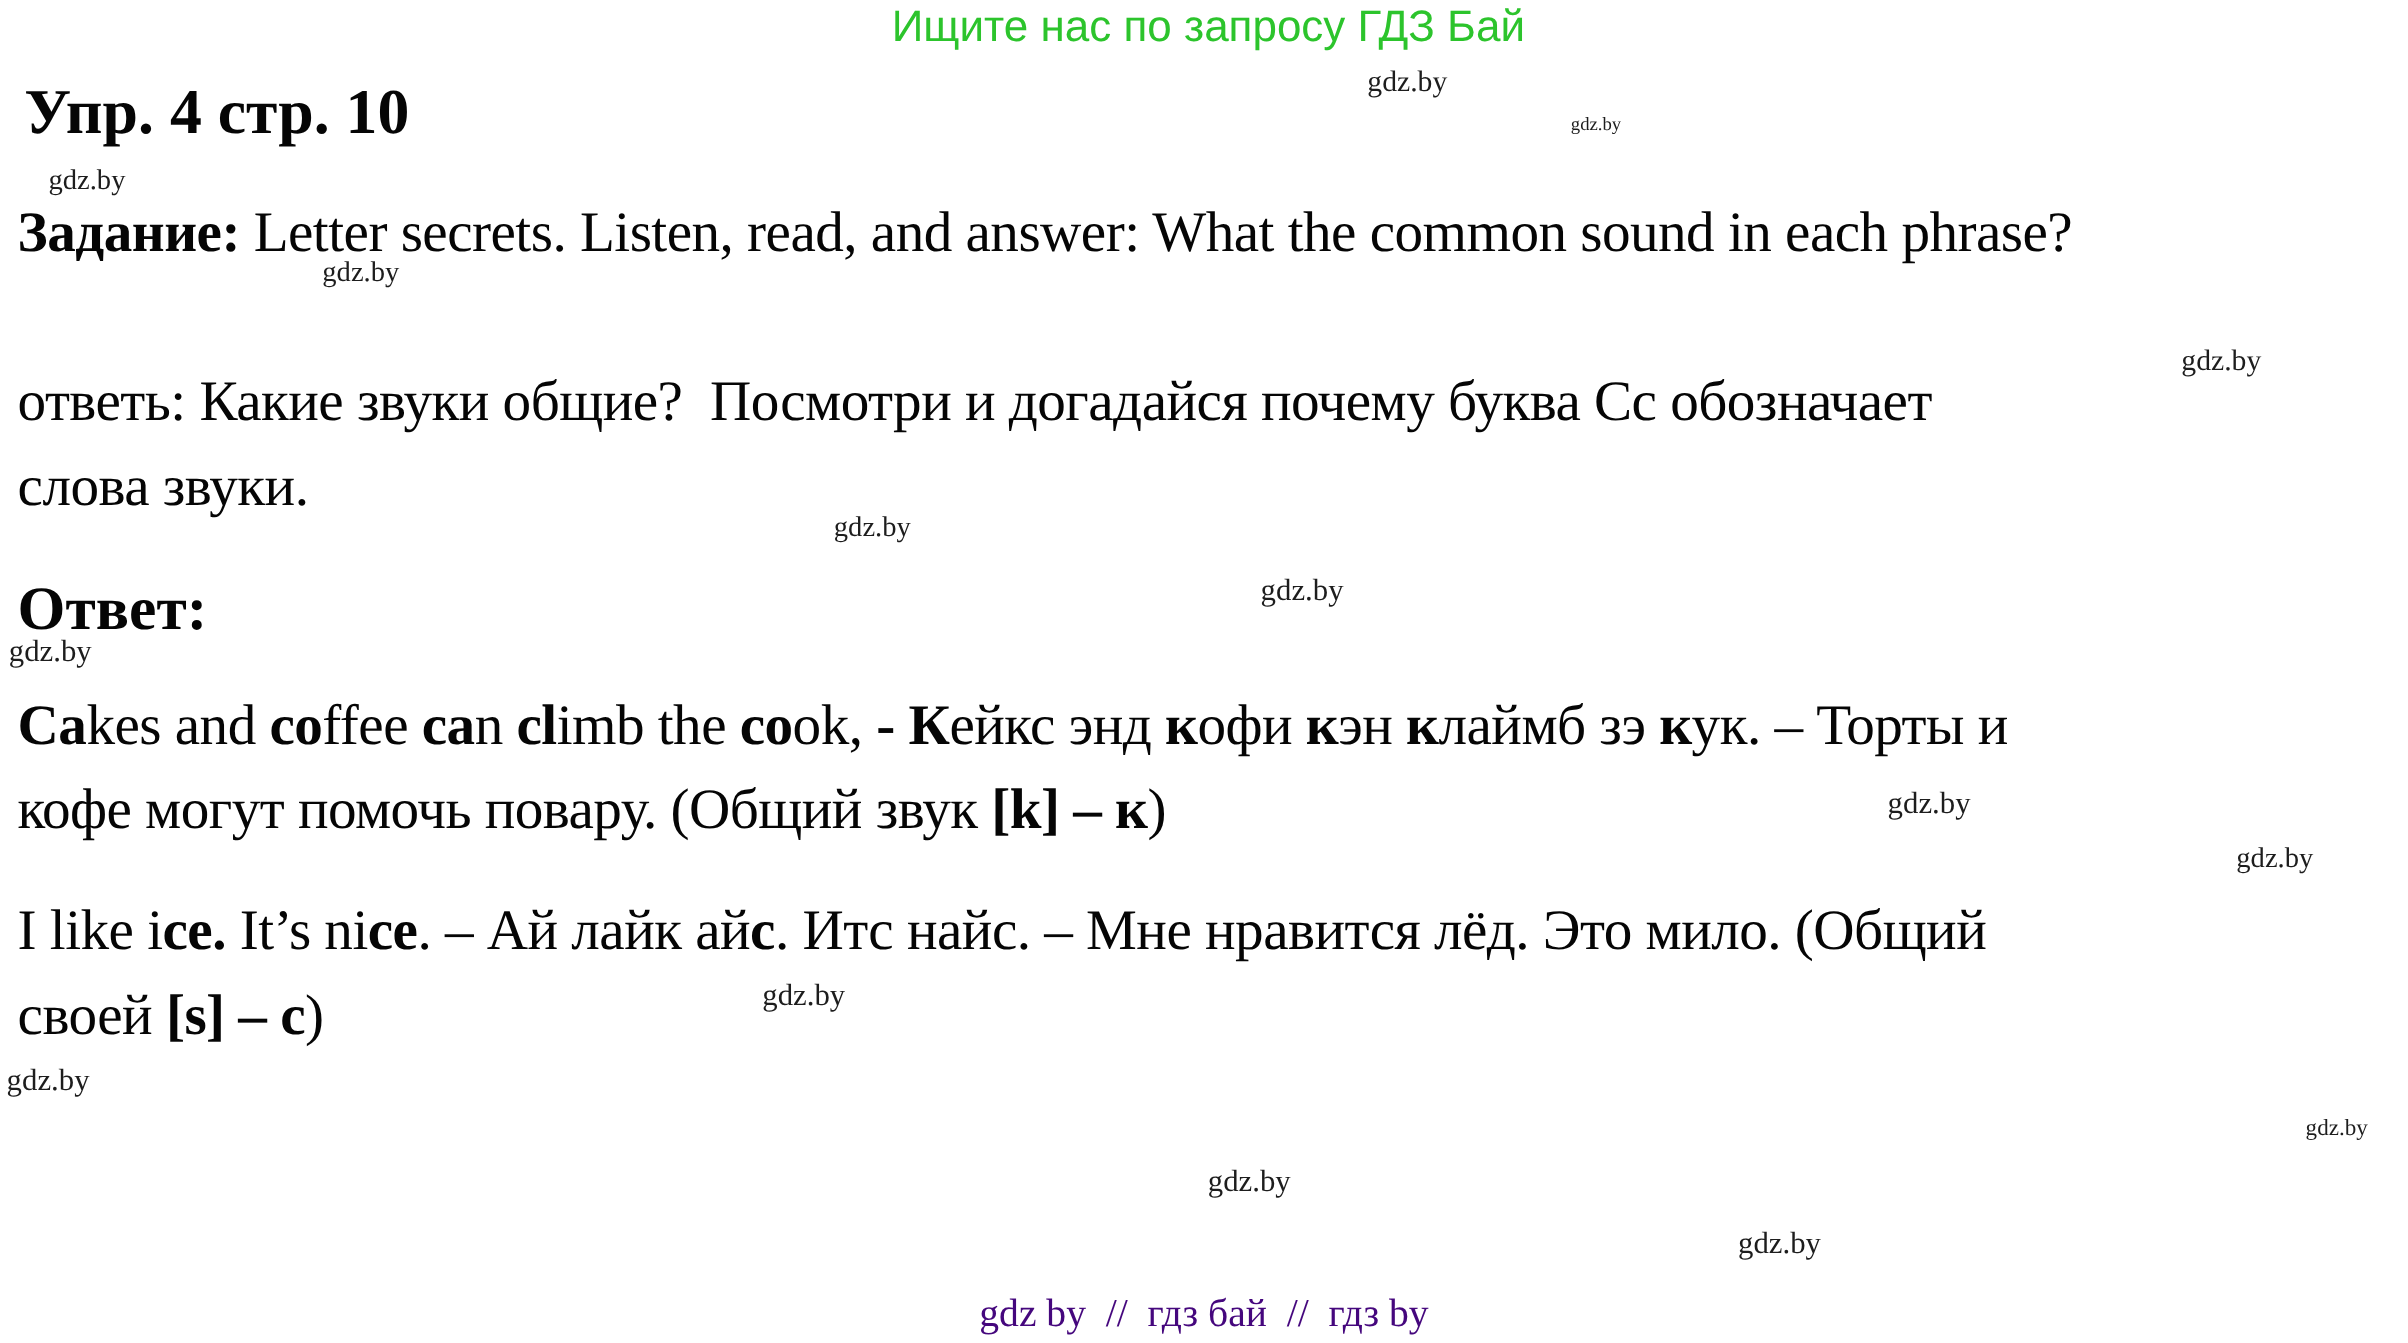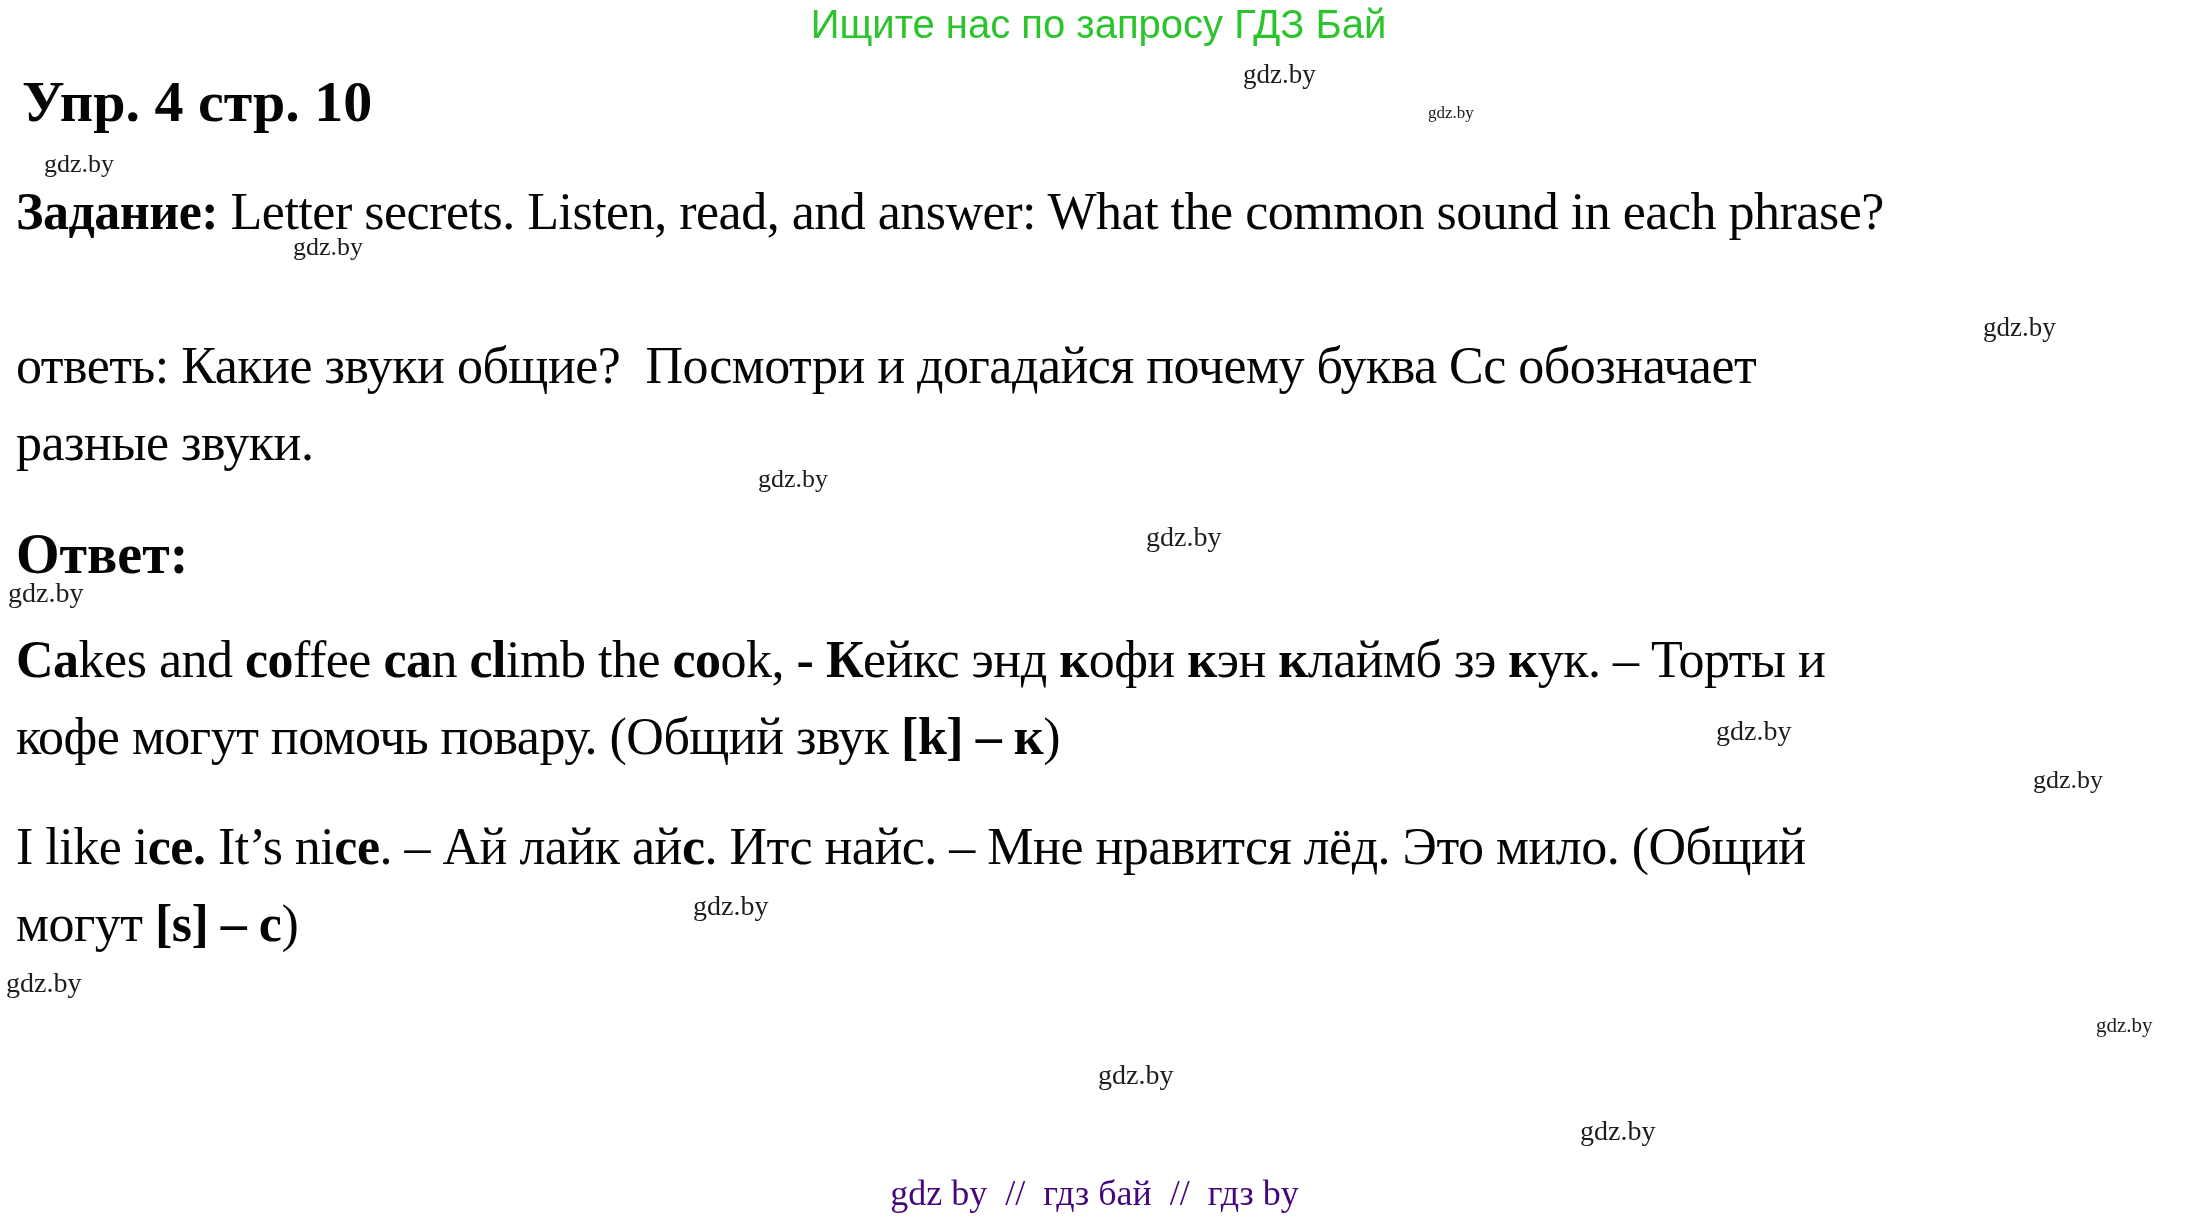--- a/index.html
+++ b/index.html
@@ -70,28 +70,28 @@
 <body>
 
 <div class="page">
 
   <div class="promo" style="color: rgb(44, 196, 44);">Ищите нас по запросу ГДЗ Бай</div>
 
   <div class="heading">Упр. 4 стр. 10</div>
 
   <div class="line t1"><span class="b">Задание: </span><span>Letter secrets. Listen, read, and answer: What the common sound in each phrase?</span></div>
   <div class="line t3"><span>ответь: Какие звуки общие?  Посмотри и догадайся почему буква Cc обозначает</span></div>
-  <div class="line t4"><span>разные звуки.</span></div>
+  <div class="line t4"><span>слова звуки.</span></div>
 
   <div class="answer-label">Ответ:</div>
 
   <div class="line a1"><span class="b">Ca</span><span>kes and </span><span class="b">co</span><span>ffee </span><span class="b">ca</span><span>n </span><span class="b">cl</span><span>imb the </span><span class="b">co</span><span>ok, </span><span class="b">- К</span><span>ейкс энд </span><span class="b">к</span><span>офи </span><span class="b">к</span><span>эн </span><span class="b">к</span><span>лаймб зэ </span><span class="b">к</span><span>ук. – Торты и</span></div>
   <div class="line a2"><span>кофе могут помочь повару. (Общий звук </span><span class="b">[k] – к</span><span>)</span></div>
   <div class="line a3"><span>I like i</span><span class="b">ce.</span><span> It’s ni</span><span class="b">ce</span><span>. – Ай лайк ай</span><span class="b">с</span><span>. Итс найс. – Мне нравится лёд. Это мило. (Общий</span></div>
-  <div class="line a4"><span>могут </span><span class="b">[s] – c</span><span>)</span></div>
+  <div class="line a4"><span>своей </span><span class="b">[s] – c</span><span>)</span></div>
 
   <div>
       <div class="wm" style="left: 1243px; top: 60px; font-size: 27px;">gdz.by</div>
       <div class="wm" style="left: 1428px; top: 104px; font-size: 17px;">gdz.by</div>
       <div class="wm" style="left: 44px; top: 150px; font-size: 26px;">gdz.by</div>
       <div class="wm" style="left: 293px; top: 233px; font-size: 26px;">gdz.by</div>
       <div class="wm" style="left: 1983px; top: 313px; font-size: 27px;">gdz.by</div>
       <div class="wm" style="left: 758px; top: 465px; font-size: 26px;">gdz.by</div>
       <div class="wm" style="left: 1146px; top: 522px; font-size: 28px;">gdz.by</div>
       <div class="wm" style="left: 8px; top: 578px; font-size: 28px;">gdz.by</div>

